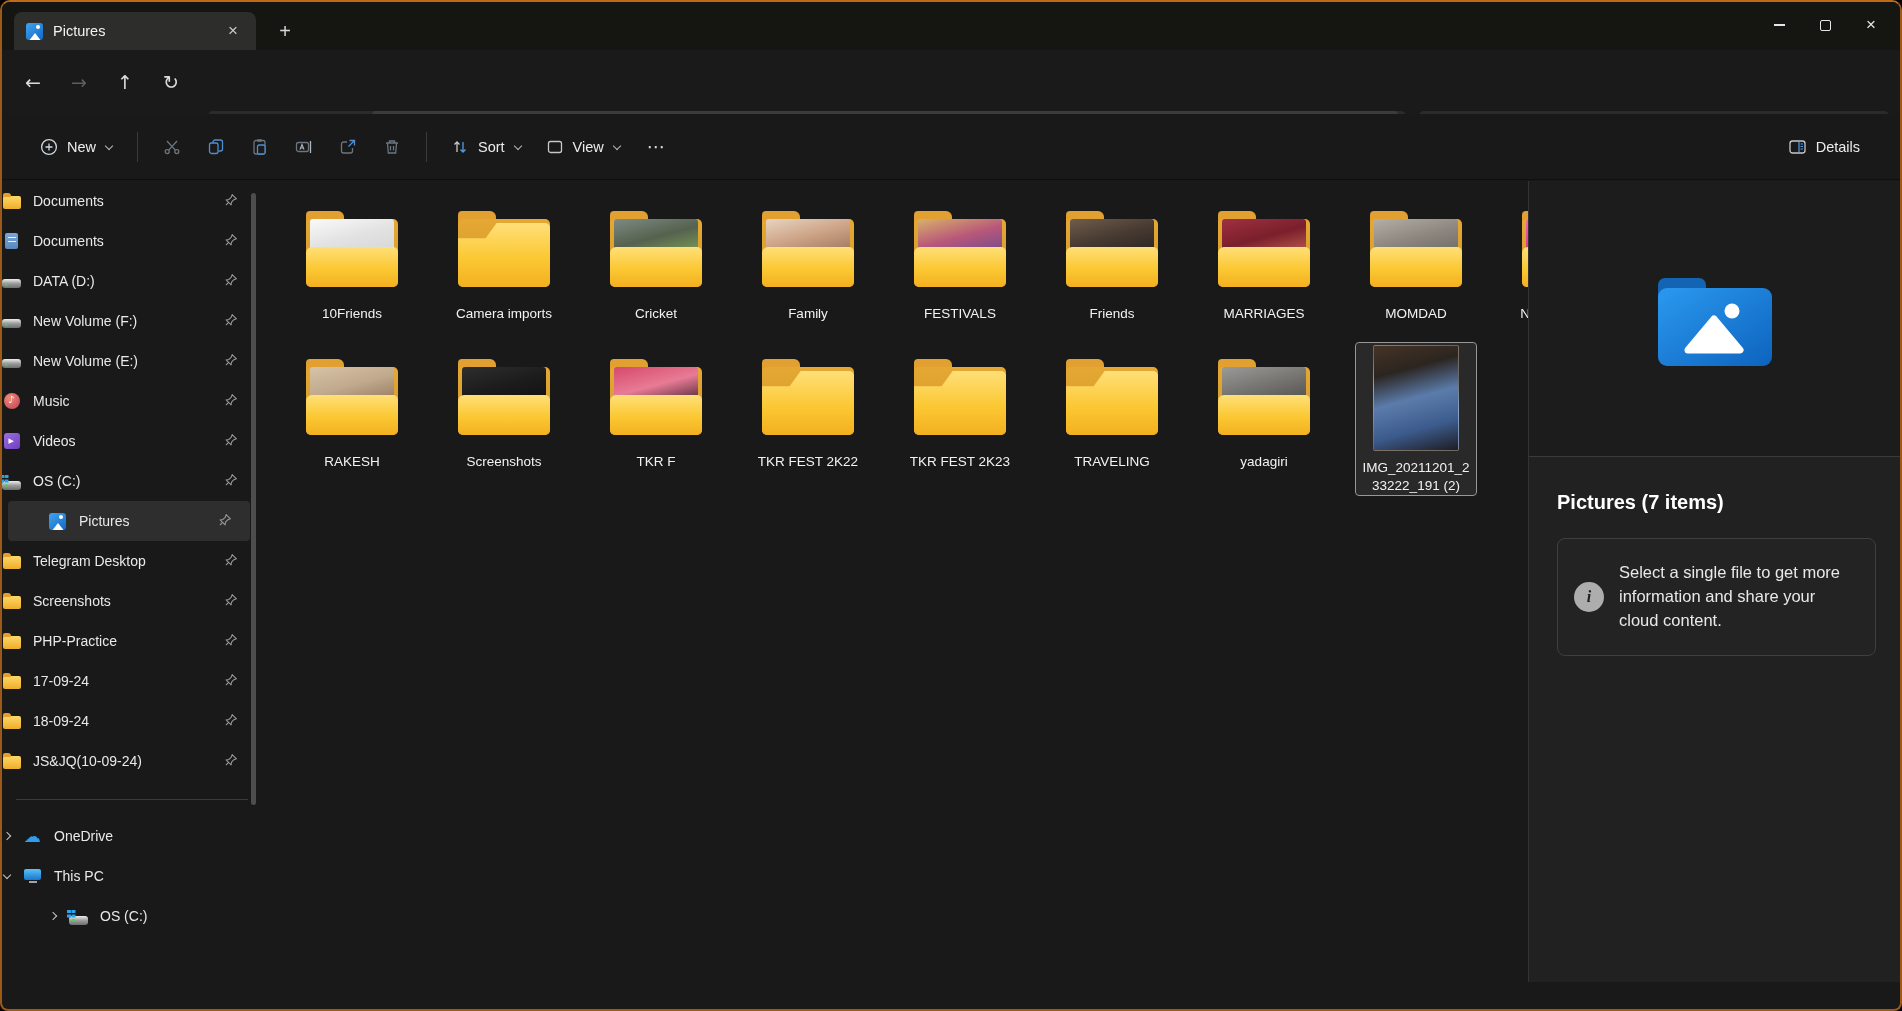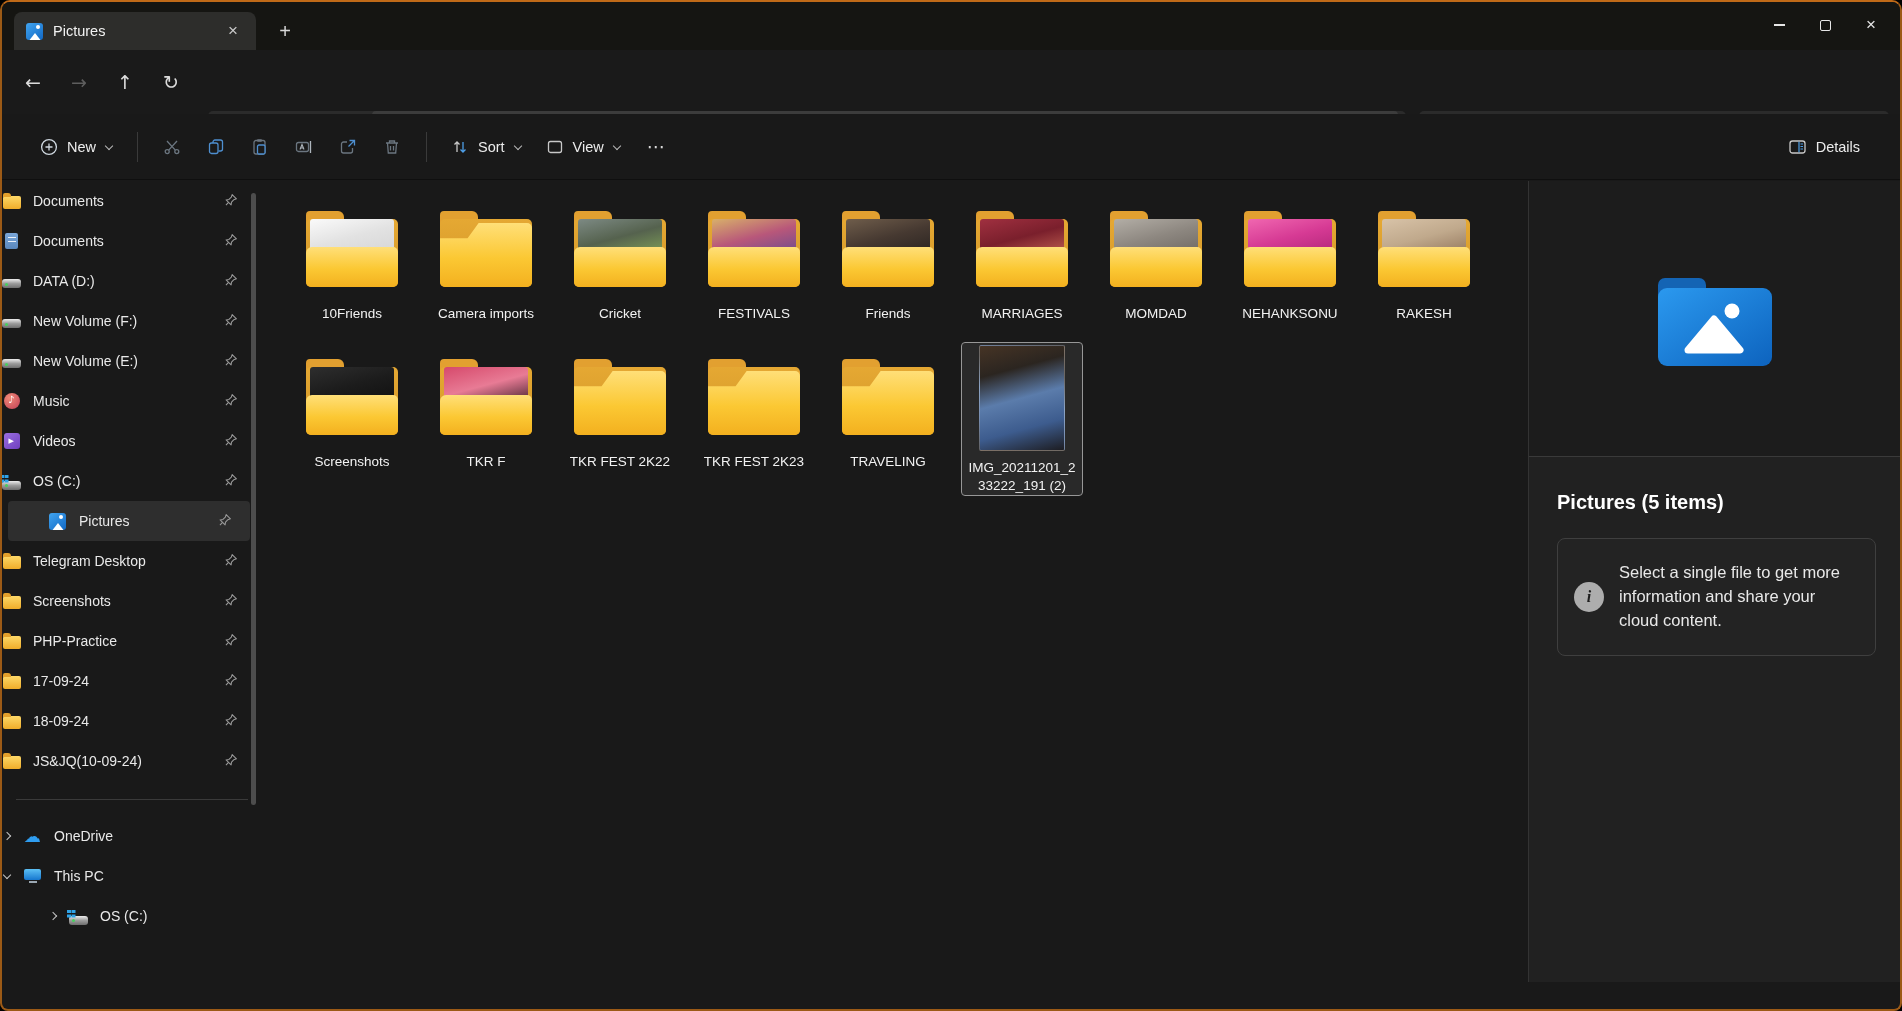--- a/index.html
+++ b/index.html
@@ -129,21 +129,21 @@
                  border-radius:50%; background:#fff; }
   .icon-cloud::before { content:'☁'; font:17px "DejaVu Sans",sans-serif; color:#2f9df0; line-height:1; }
   .icon-pc { width:17px; height:16px; position:relative; }
   .icon-pc::before { content:''; position:absolute; left:0; top:1px; width:17px; height:11px;
                  background:linear-gradient(#5cc0f5,#1677cf); border-radius:2px; }
   .icon-pc::after { content:''; position:absolute; left:4.5px; top:13px; width:8px; height:2px; background:#9aa7b2; }
 
   
   .main { position:absolute; left:260px; width:1266px; top:0; bottom:0; overflow:hidden; }
   .grid { position:absolute; left:30px; top:14px; display:grid; grid-template-columns:repeat(9,120px);
-          column-gap:14px; grid-auto-rows:148px; justify-items:center; align-items:start; }
+          column-gap:32px; grid-auto-rows:148px; justify-items:center; align-items:start; }
   .tile { width:120px; display:flex; flex-direction:column; align-items:center; border-radius:3px; }
   .tile-label { margin-top:18px; color:#f2f2f2; font-size:13.5px; text-align:center; max-width:112px;
           line-height:1.35; word-break:break-all; }
   .fi { width:96px; height:78px; position:relative; margin-top:14px; }
   .fi-tab { position:absolute; left:2px; top:2px; width:38px; height:16px; background:#e2a030; border-radius:4px 6px 0 0; }
   .fi-back { position:absolute; left:2px; right:2px; top:10px; bottom:0; border-radius:5px;
           background:linear-gradient(#e5a833,#d29727); }
   .fi-photo { position:absolute; left:6px; right:6px; top:10px; height:36px; border-radius:3px 3px 0 0; }
   .fi-front { position:absolute; left:2px; right:2px; bottom:0; height:40px; border-radius:6px 5px 5px 5px;
           background:linear-gradient(180deg,#ffdf78 0%,#fbc833 55%,#f3b01f 100%); }
@@ -559,20 +559,29 @@
           <div class="tile folder-photo">
             <div class="fi">
               <div class="fi-tab"></div>
               <div class="fi-back"></div>
               <div class="fi-photo" style="background: linear-gradient(165deg, rgb(125, 138, 132), rgb(85, 98, 78), rgb(127, 160, 87));"></div>
               <div class="fi-front"></div>
             </div>
             <div class="tile-label">Cricket</div>
           </div>
 
+          <div class="tile folder-photo">
+            <div class="fi">
+              <div class="fi-tab"></div>
+              <div class="fi-back"></div>
+              <div class="fi-photo" style="background: linear-gradient(165deg, rgb(232, 212, 192), rgb(203, 161, 132), rgb(154, 114, 88));"></div>
+              <div class="fi-front"></div>
+            </div>
+            <div class="tile-label">Family</div>
+          </div>
 
           <div class="tile folder-photo">
             <div class="fi">
               <div class="fi-tab"></div>
               <div class="fi-back"></div>
               <div class="fi-photo" style="background: linear-gradient(165deg, rgb(216, 176, 106), rgb(184, 87, 122), rgb(106, 74, 143));"></div>
               <div class="fi-front"></div>
             </div>
             <div class="tile-label">FESTIVALS</div>
           </div>
@@ -670,20 +679,29 @@
           <div class="tile folder">
             <div class="fi">
               <div class="fi-tab"></div>
               <div class="fi-back"></div>
 
               <div class="fi-front"></div>
             </div>
             <div class="tile-label">TRAVELING</div>
           </div>
 
+          <div class="tile folder-photo">
+            <div class="fi">
+              <div class="fi-tab"></div>
+              <div class="fi-back"></div>
+              <div class="fi-photo" style="background: linear-gradient(165deg, rgb(154, 154, 152), rgb(117, 116, 112), rgb(79, 78, 74));"></div>
+              <div class="fi-front"></div>
+            </div>
+            <div class="tile-label">yadagiri</div>
+          </div>
 
           <div class="tile image selected">
             <div class="fi">
 
               <div class="fi-photo" style="background: linear-gradient(165deg, rgb(70, 52, 37), rgb(43, 37, 32), rgb(91, 124, 171), rgb(61, 92, 142), rgb(29, 29, 34));"></div>
 
             </div>
             <div class="tile-label">IMG_20211201_233222_191 (2)</div>
           </div>
         </div>
@@ -699,21 +717,21 @@
               <stop offset="0" stop-color="#2b99ef"></stop>
                 <stop offset="1" stop-color="#0d63be"></stop>
             </linearGradient>
           </defs>
           <rect x="2" y="8" width="48" height="26" rx="7" fill="#1464b4"></rect>
           <rect x="2" y="18" width="114" height="78" rx="9" fill="url(#bfg)"></rect>
           <path d="M32 80 L58 49 L84 80 Z" fill="#fff" stroke="#fff" stroke-width="7" stroke-linejoin="round"></path>
           <circle cx="76" cy="41" r="7.5" fill="#fff"></circle>
         </svg>
       </div>
-      <div class="details-title">Pictures (5 items)</div>
+      <div class="details-title">Pictures (7 items)</div>
       <div class="info-box">
         <span class="info-circle">i</span>
         <span class="info-text">Select a single file to get more information and share your cloud content.</span>
       </div>
     </div>
   </div>
 
 
 </div>
 

